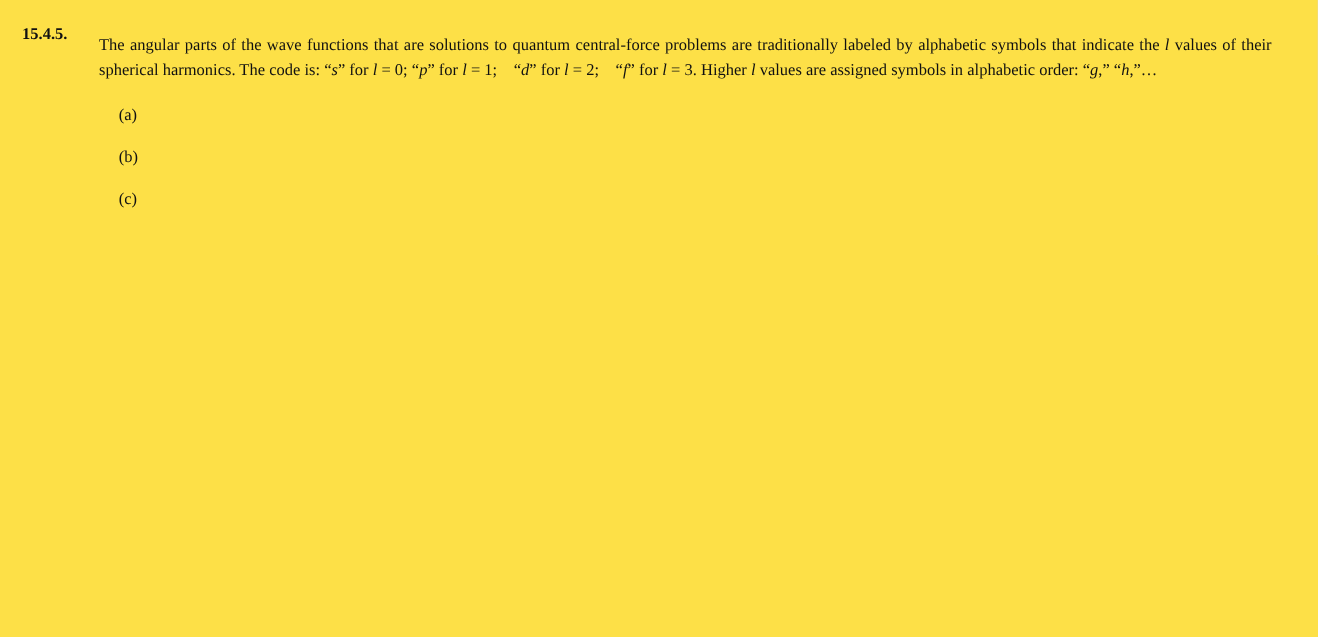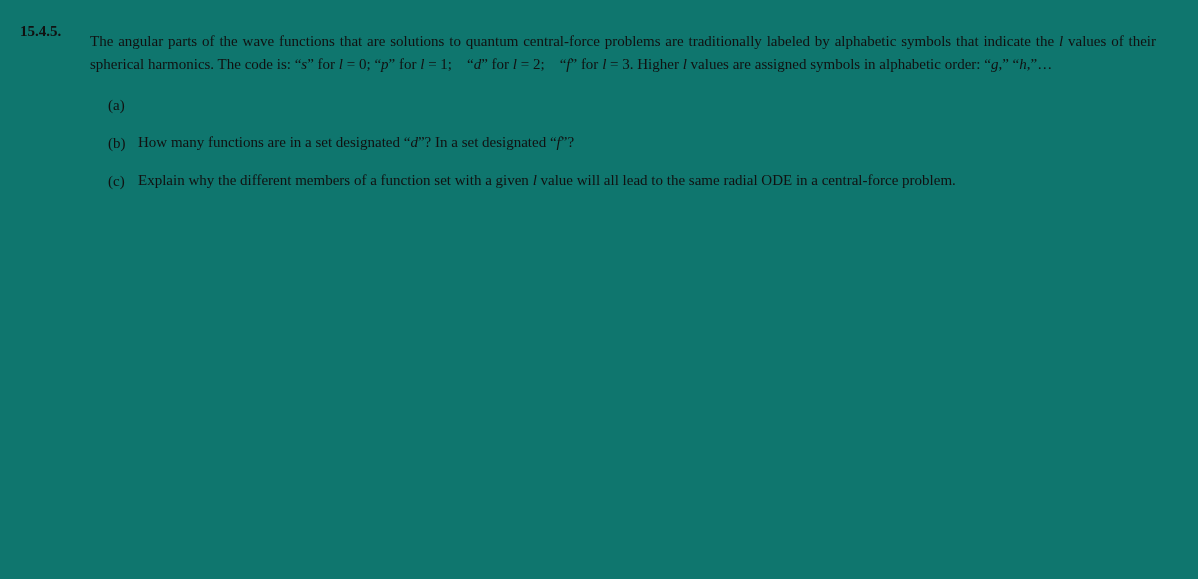--- a/index.html
+++ b/index.html
@@ -12,21 +12,21 @@
       background-color: #d8d4cc;
       width: 1198px;
       height: 579px;
       display: flex;
       align-items: center;
       justify-content: center;
       font-family: 'Times New Roman', Times, serif;
     }
 
     .page-content {
-      background-color: #0f766e;
+      background-color: #fde047;
       width: 1198px;
       height: 579px;
       padding: 18px 30px 18px 20px;
       overflow: hidden;
     }
 
     .problem-block {
       display: flex;
       flex-direction: row;
       gap: 0;
@@ -100,30 +100,22 @@
       </p>
 
       <div class="sub-parts">
 
         <div class="sub-part">
           <div class="sub-part-label">(a)</div>
         </div>
 
         <div class="sub-part">
           <div class="sub-part-label">(b)</div>
-          <div class="sub-part-text">
-            How many functions are in a set designated “<em>d</em>”? In a set designated
-            “<em>f</em>”?
-          </div>
         </div>
 
         <div class="sub-part">
           <div class="sub-part-label">(c)</div>
-          <div class="sub-part-text">
-            Explain why the different members of a function set with a given <em>l</em>
-            value will all lead to the same radial ODE in a central-force problem.
-          </div>
         </div>
 
       </div>
     </div>
   </div>
 </div>
 
 </body></html>

